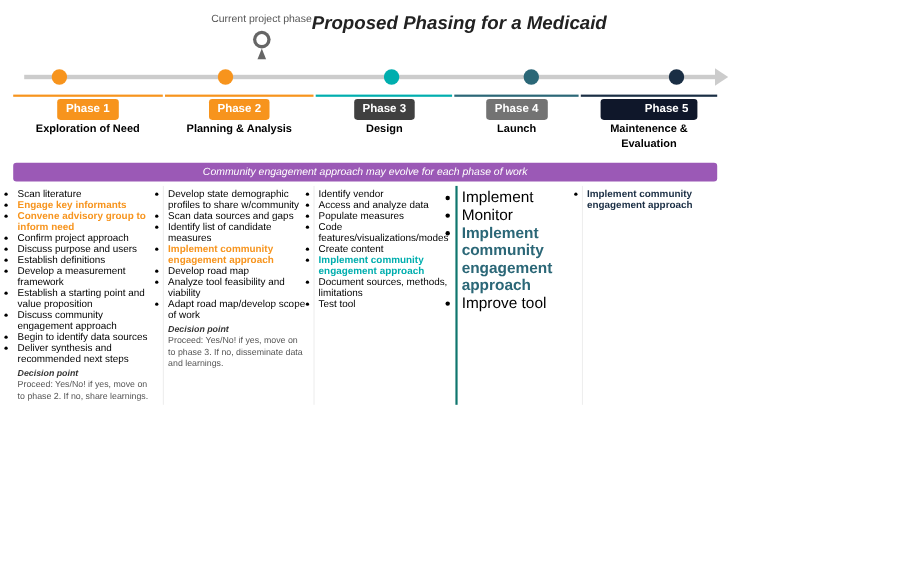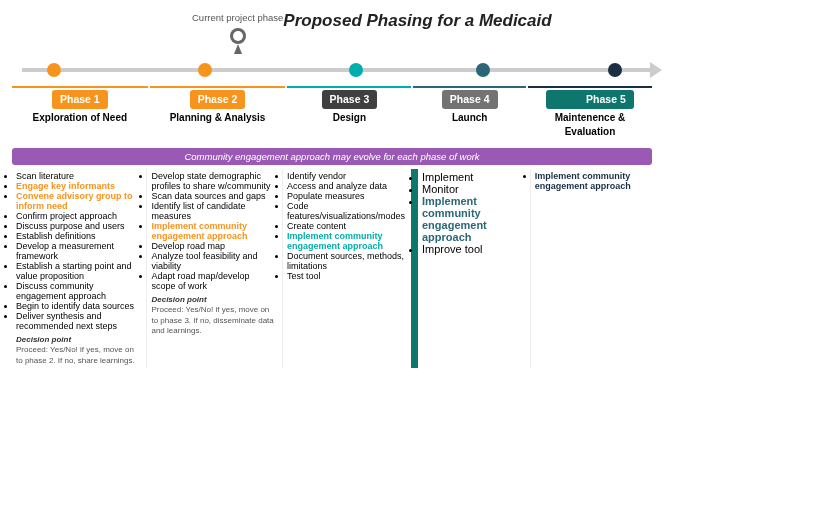--- a/index.html
+++ b/index.html
@@ -96,21 +96,21 @@
       padding: 2px 8px 2px;
       color: #fff;
       font-size: 10.5px;
       font-weight: bold;
       margin-bottom: 2px;
     }
     .ph1 { background: #f7941d; }
     .ph2 { background: #f7941d; }
     .ph3 { background: #404040; }
     .ph4 { background: #737373; }
-    .ph5 { background: #0f766e; padding-left: 40px; }
+    .ph5 { background: #0f172a; padding-left: 40px; }
     
     .community-banner {
       background: #9b59b6;
       color: #fff;
       text-align: center;
       font-size: 9.5px;
       padding: 3px 6px;
       border-radius: 3px;
       margin-bottom: 4px;
       font-style: italic;
@@ -280,21 +280,21 @@
         <li class="li-teal">Access and analyze data</li>
         <li class="li-teal">Populate measures</li>
         <li class="li-teal">Code features/visualizations/modes</li>
         <li class="li-teal">Create content</li>
         <li class="li-teal"><span class="li-highlight-teal">Implement community engagement approach</span></li>
         <li class="li-teal">Document sources, methods, limitations</li>
         <li class="li-teal">Test tool</li>
       </ul>
     </div>
 
-    <div style="flex:0.9; padding:2px 4px; font-size:11px; border-left:7px solid #0f766e;">
+    <div style="flex:0.9; padding:2px 4px; font-size:14px; border-left:2px solid #0f766e;">
       <ul>
         <li class="li-dark">Implement</li>
         <li class="li-dark">Monitor</li>
         <li class="li-dark"><span class="li-highlight-dark">Implement community engagement approach</span></li>
         <li class="li-dark">Improve tool</li>
       </ul>
     </div>
 
     <div style="flex:1; padding:2px 4px; font-size:9px; border-left:1px solid #eee;">
       <ul>

